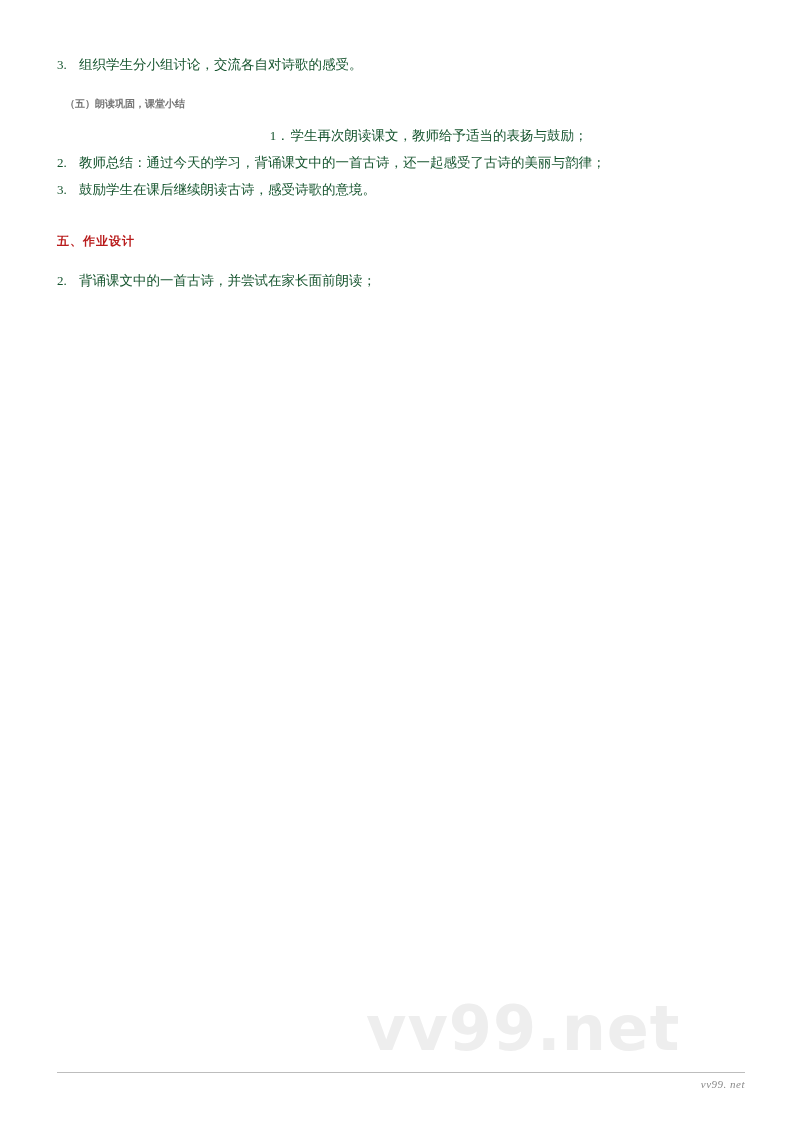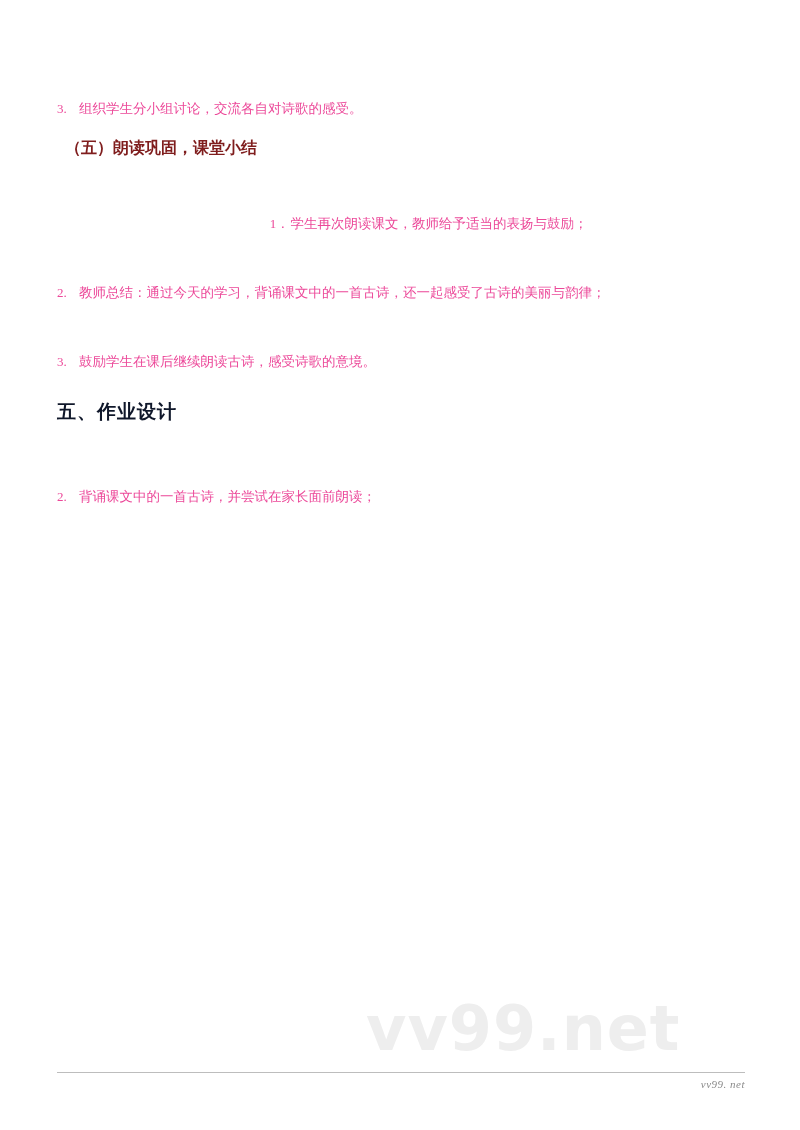--- a/index.html
+++ b/index.html
@@ -25,55 +25,54 @@
   .content {
     position: absolute;
     left: 57px;
     top: 52px;
     width: 690px;
   }
   .line {
     font-size: 13.5px;
     line-height: 24px;
     white-space: nowrap;
-    color: #ec4899;
+    color: #14532d;
     font-family: "DejaVu Sans", "Liberation Sans", sans-serif;
-    margin-top: 44px;
   }
   .numbered {
     display: block;
     margin-bottom: 2px;
   }
   .num {
     display: inline-block;
     width: 22px;
     font-family: "Liberation Serif", "DejaVu Serif", serif;
     font-size: 13px;
   }
   .indent-1 {
     padding-left: 0px;
   }
   .indent-2 {
     padding-left: 52px;
     text-align: center;
   }
   .sub-head {
-    font-size: 16px;
+    font-size: 10px;
     font-weight: bold;
     line-height: 26px;
     padding-left: 8px;
     font-family: "DejaVu Sans", "Liberation Sans", sans-serif;
-    color: #7f1d1d;
+    color: #737373;
   }
   .section-head {
-    font-size: 19px;
+    font-size: 12px;
     font-weight: bold;
     line-height: 30px;
-    font-family: Liberation Mono, monospace;
-    color: #0f172a;
+    font-family: Liberation Serif, serif;
+    color: #b91c1c;
     letter-spacing: 1px;
   }
   .gap-lg { height: 22px; }
   .gap-md { height: 12px; }
   .gap-sm { height: 6px; }
 
   .watermark {
     position: absolute;
     left: 366px;
     top: 992px;

